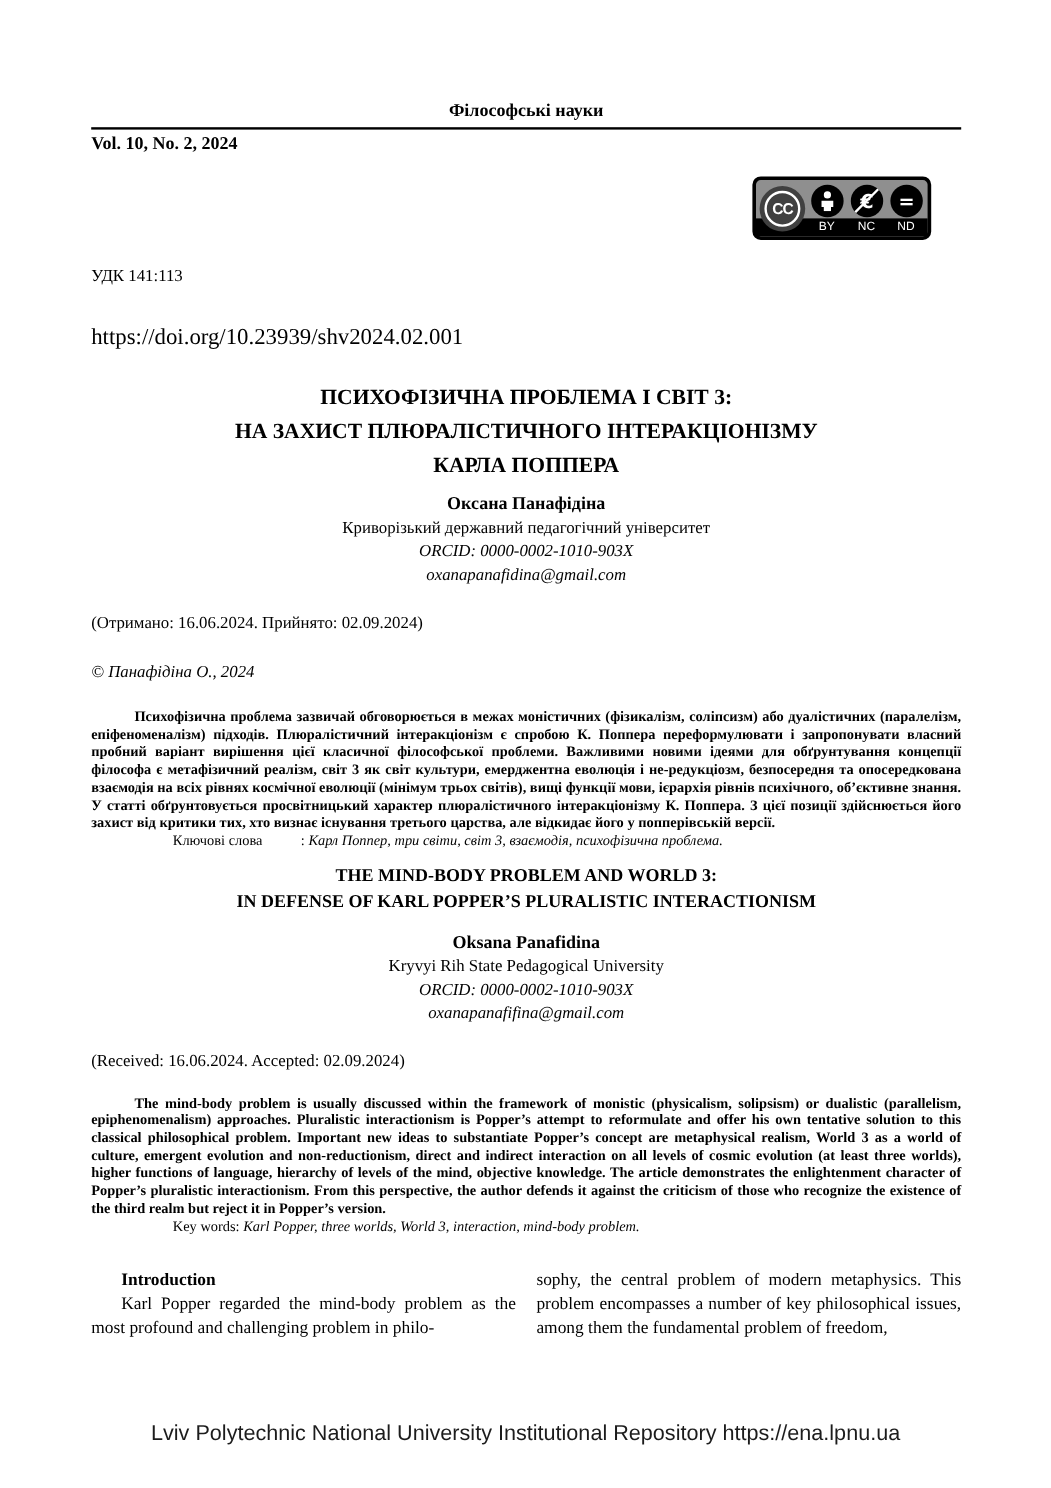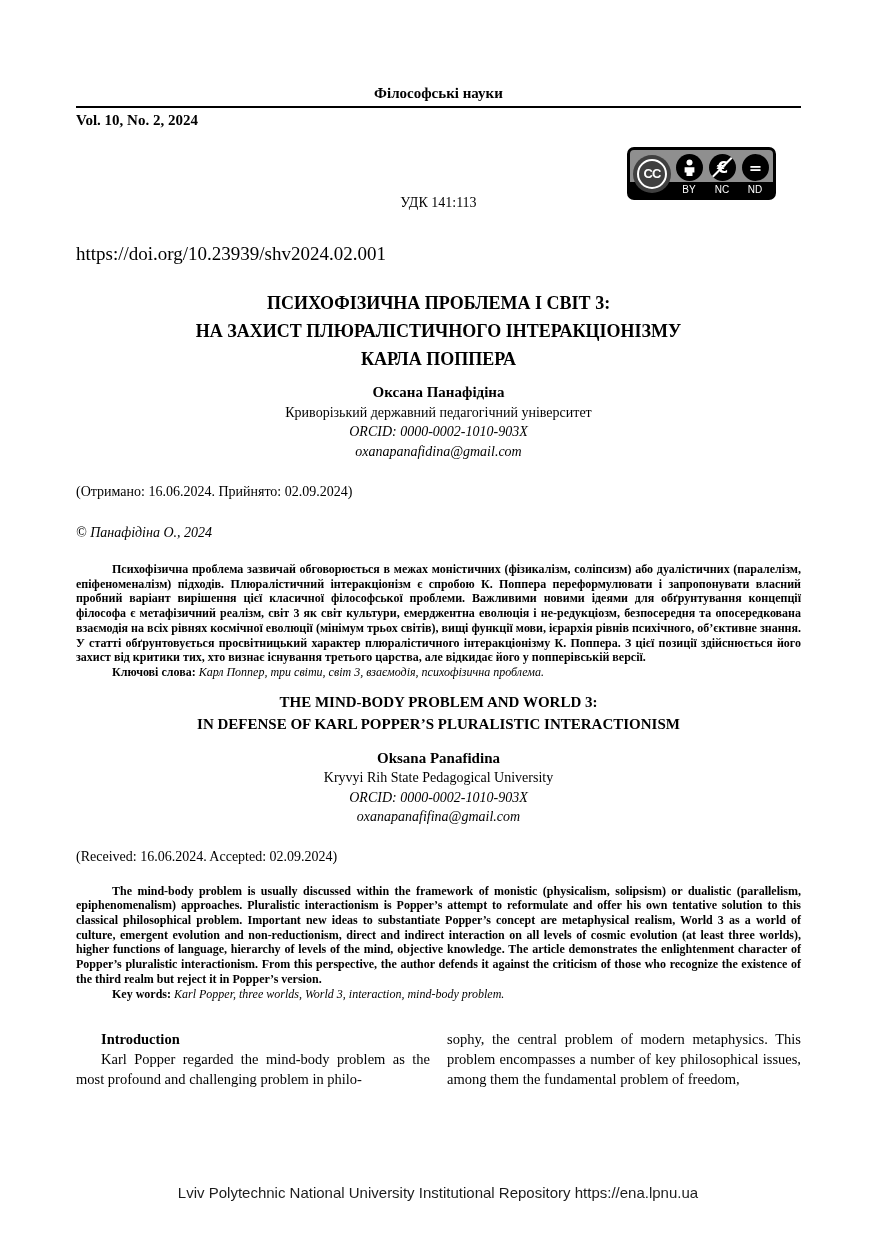--- a/index.html
+++ b/index.html
@@ -105,21 +105,21 @@
   }
   .cc-ic.nc::after {
     content: "";
     position: absolute;
     left: -2px; top: 12px;
     width: 31px; height: 2px;
     background: #fff;
     transform: rotate(-45deg);
   }
 
-  .udc   { margin-top: 64px; font-size: 14px; line-height: 18px; text-align: center; }
+  .udc   { margin-top: 92px; font-size: 14px; line-height: 18px; }
   .doi   { margin-top: 33px; font-size: 19px; line-height: 18px; }
 
   .title-uk {
     margin-top: 26px;
     text-align: center;
     font-weight: bold;
     font-size: 18px;
     line-height: 28px;
   }
 
@@ -137,21 +137,21 @@
     line-height: 14.7px;
     text-align: justify;
     text-indent: 36px;
   }
   .keywords {
     font-size: 12px;
     line-height: 14.7px;
     text-indent: 36px;
     text-align: left;
   }
-  .kw-label { font-weight: bold; }
+  .kw-label { font-weight: normal; margin-left: 32px; }
   .kw-value { font-style: italic; }
 
   .title-en {
     margin-top: 11px;
     text-align: center;
     font-weight: bold;
     font-size: 15px;
     line-height: 22px;
   }
   .author-block.en { margin-top: 14px; }
@@ -172,21 +172,21 @@
   .intro-heading { font-weight: bold; text-indent: 25px; }
   .col p { text-indent: 25px; }
   .col p.no-indent { text-indent: 0; }
 
   .page-footer {
     position: absolute;
     left: 0; right: 0;
     top: 1184px;
     text-align: center;
     font-family: "Liberation Sans", sans-serif;
-    font-size: 15px;
+    font-size: 18px;
     color: #1c1c1c;
   }
 </style>
 </head>
 <body>
 
 <div class="page">
 
   <div class="cc-badge">
     <div class="cc-strip">

